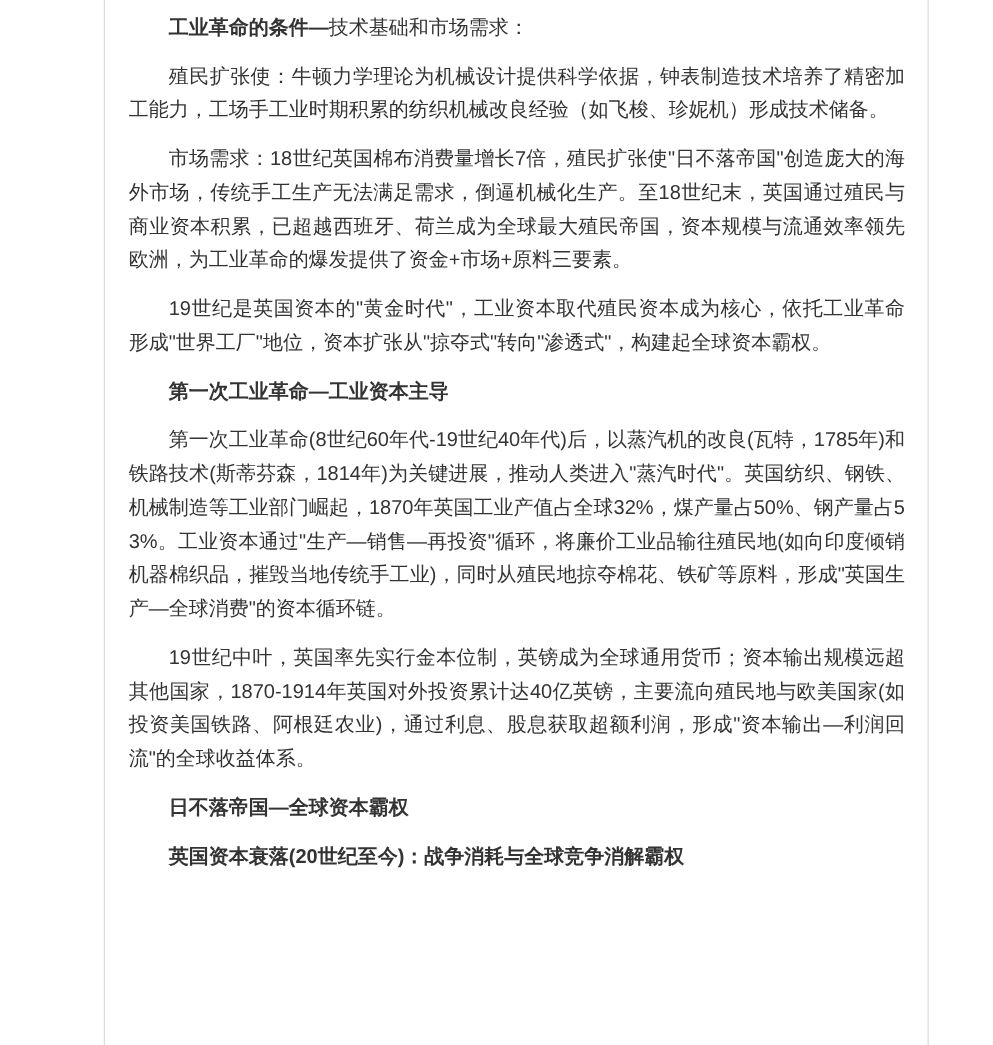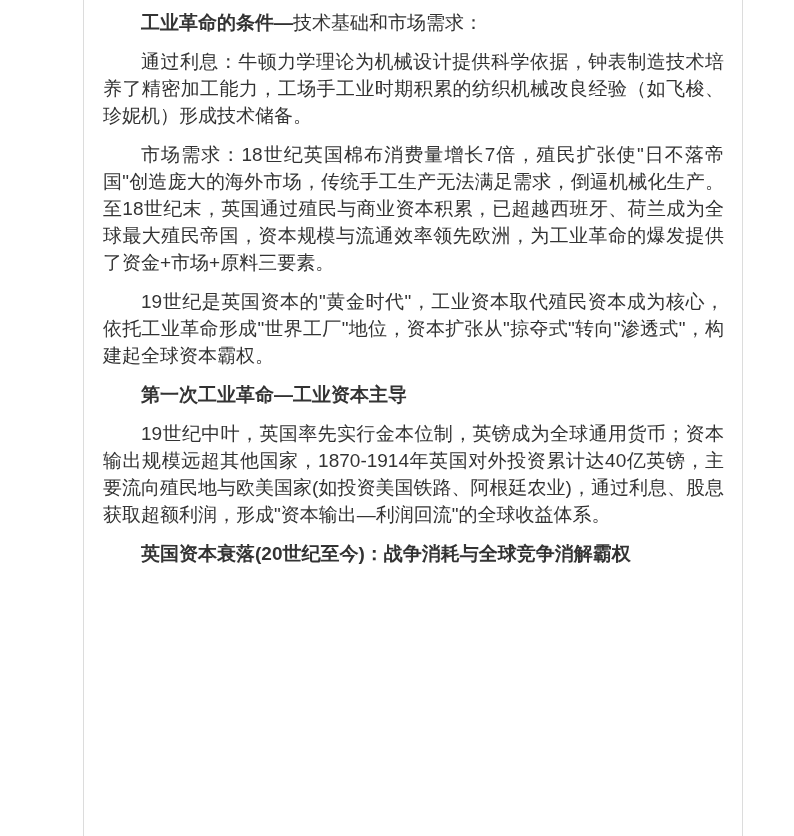--- a/index.html
+++ b/index.html
@@ -20,21 +20,21 @@
   .article {
     box-sizing: border-box;
     margin-left: 83px;
     width: 660px;
     height: 836px;
     border-left: 1px solid #dcdcdc;
     border-right: 1px solid #dcdcdc;
     padding: 9px 18px 0 19px;
     background: #ffffff;
     color: #333333;
-    font-size: 19px;
+    font-size: 16px;
     line-height: 27px;
     text-align: justify;
     overflow: hidden;
   }
   .article p {
     margin: 0 0 12px 0;
     text-indent: 2em;
     word-break: break-all;
   }
   .article p b {
@@ -45,31 +45,33 @@
   }
 </style>
 </head>
 <body>
 
 <div class="page">
   <div class="article">
 
     <p><b>工业革命的条件—</b><span class="rg">技术基础和市场需求：</span></p>
 
-    <p>通过利息：牛顿力学理论为机械设计提供科学依据，钟表制造技术培养了精密加工能力，工场手工业时期积累的纺织机械改良经验（如飞梭、珍妮机）形成技术储备。</p>
+    <p>殖民扩张使：牛顿力学理论为机械设计提供科学依据，钟表制造技术培养了精密加工能力，工场手工业时期积累的纺织机械改良经验（如飞梭、珍妮机）形成技术储备。</p>
 
     <p>市场需求：18世纪英国棉布消费量增长7倍，殖民扩张使"日不落帝国"创造庞大的海外市场，传统手工生产无法满足需求，倒逼机械化生产。至18世纪末，英国通过殖民与商业资本积累，已超越西班牙、荷兰成为全球最大殖民帝国，资本规模与流通效率领先欧洲，为工业革命的爆发提供了资金+市场+原料三要素。</p>
 
 
     <p>19世纪是英国资本的"黄金时代"，工业资本取代殖民资本成为核心，依托工业革命形成"世界工厂"地位，资本扩张从"掠夺式"转向"渗透式"，构建起全球资本霸权。</p>
 
     <p><b>第一次工业革命—工业资本主导</b><span class="rg"></span></p>
 
+    <p>第一次工业革命(8世纪60年代-19世纪40年代)后，以蒸汽机的改良(瓦特，1785年)和铁路技术(斯蒂芬森，1814年)为关键进展，推动人类进入"蒸汽时代"。英国纺织、钢铁、机械制造等工业部门崛起，1870年英国工业产值占全球32%，煤产量占50%、钢产量占53%。工业资本通过"生产—销售—再投资"循环，将廉价工业品输往殖民地(如向印度倾销机器棉织品，摧毁当地传统手工业)，同时从殖民地掠夺棉花、铁矿等原料，形成"英国生产—全球消费"的资本循环链。</p>
 
 
     <p>19世纪中叶，英国率先实行金本位制，英镑成为全球通用货币；资本输出规模远超其他国家，1870-1914年英国对外投资累计达40亿英镑，主要流向殖民地与欧美国家(如投资美国铁路、阿根廷农业)，通过利息、股息获取超额利润，形成"资本输出—利润回流"的全球收益体系。</p>
 
+    <p><b>日不落帝国—全球资本霸权</b><span class="rg"></span></p>
 
 
     <p><b>英国资本衰落(20世纪至今)：战争消耗与全球竞争消解霸权</b><span class="rg"></span></p>
 
   </div>
 </div>
 
 </body></html>

